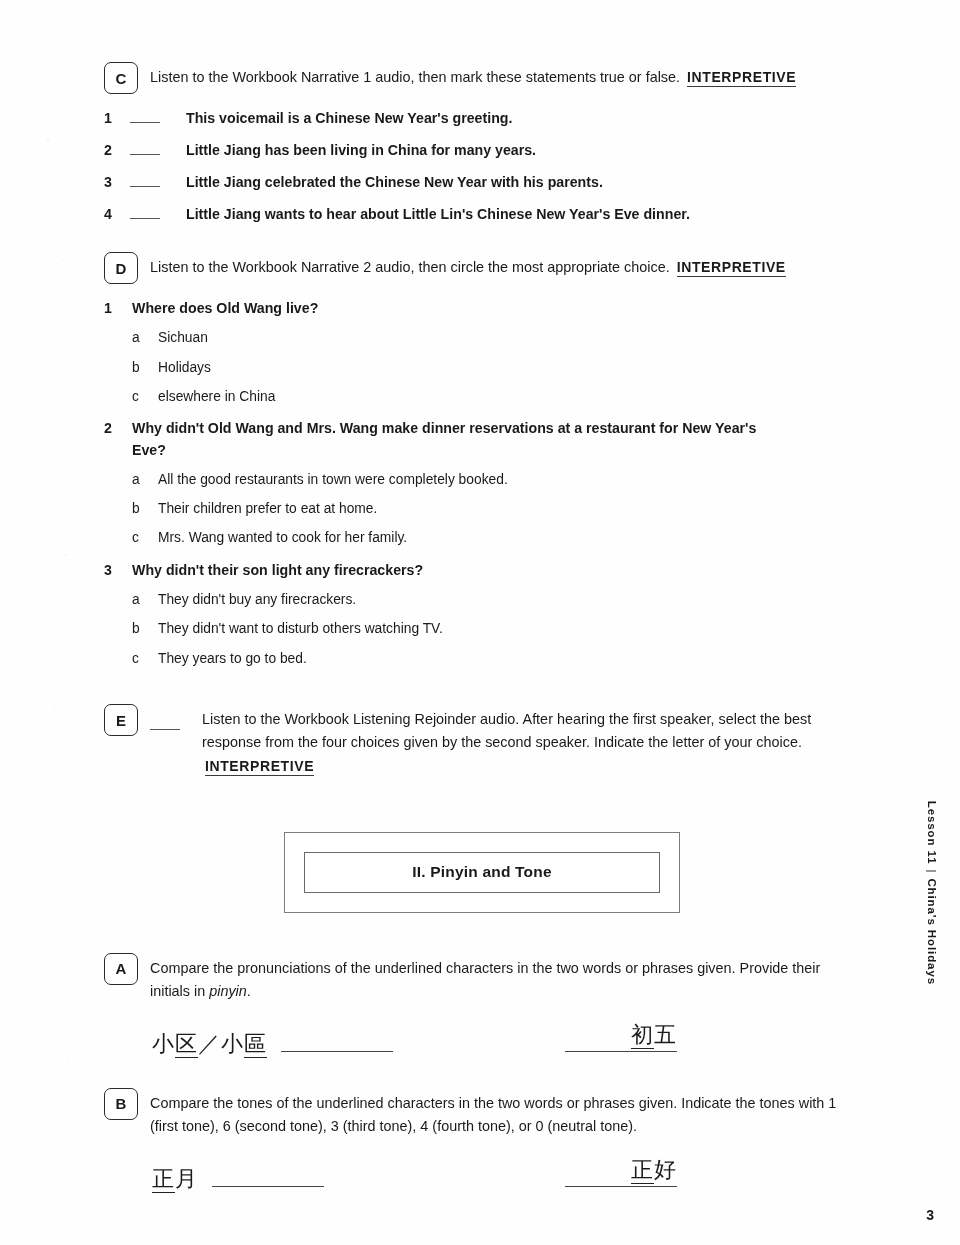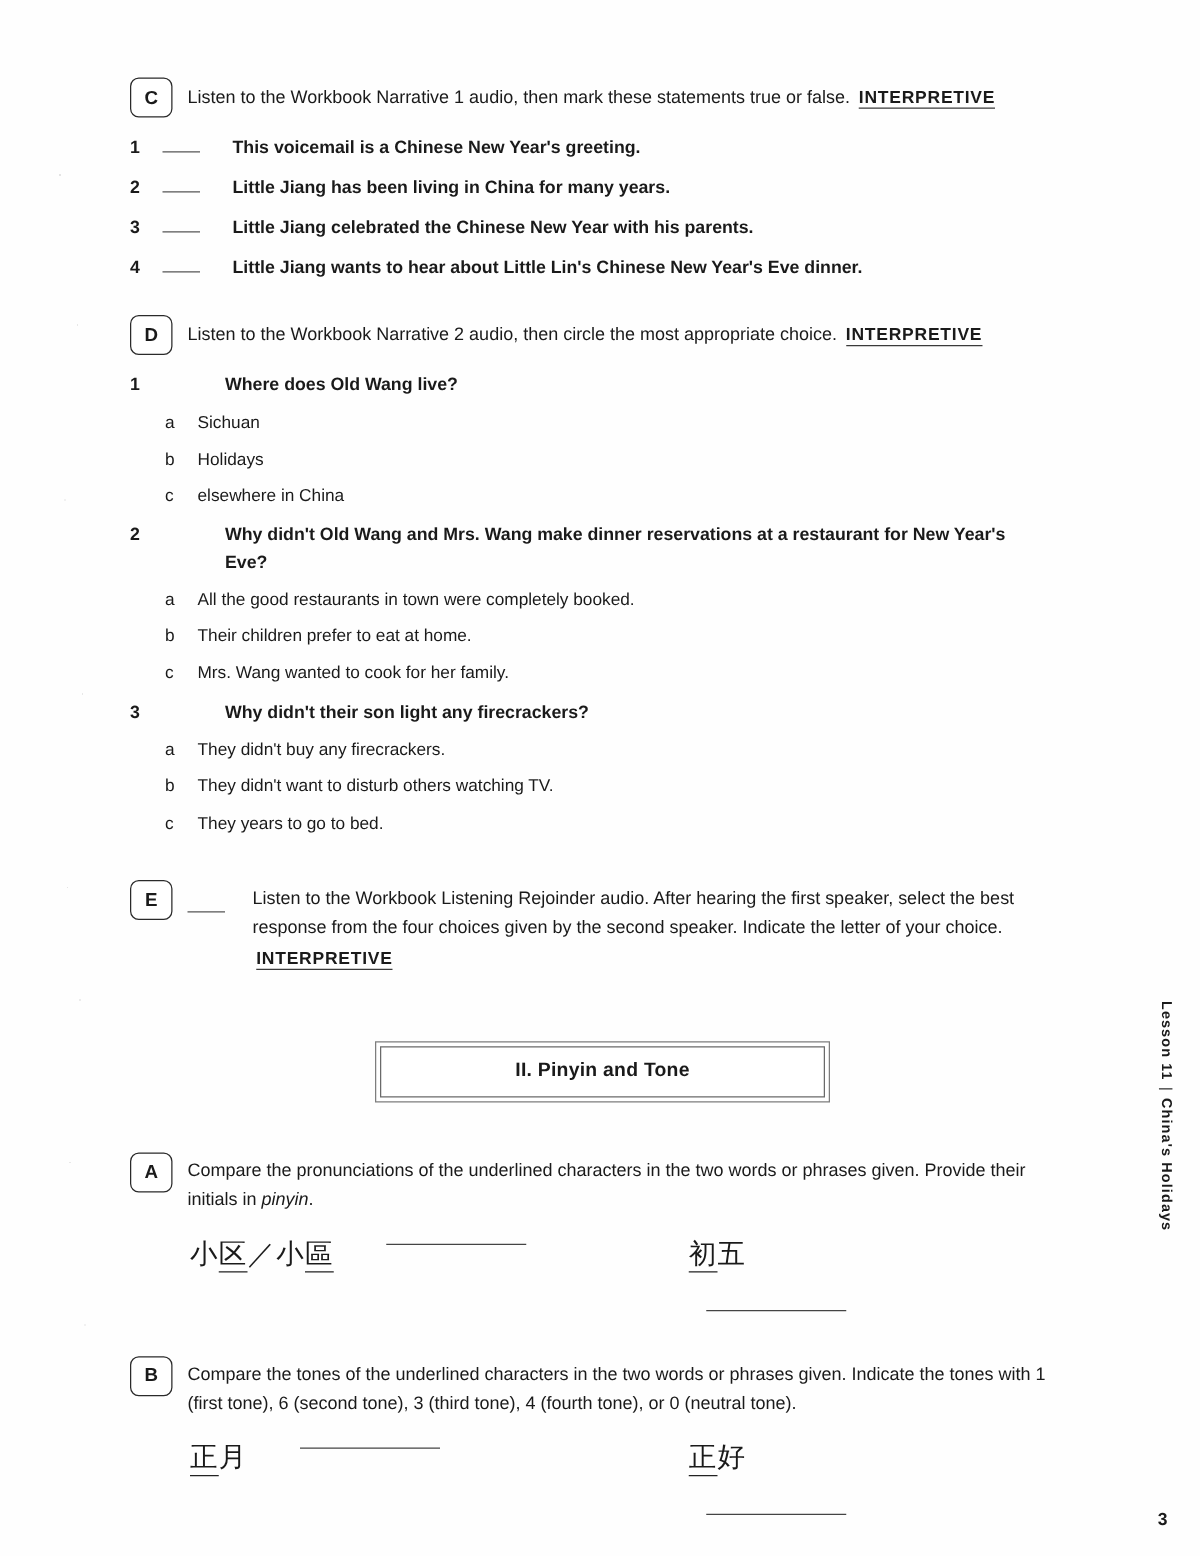--- a/index.html
+++ b/index.html
@@ -131,21 +131,21 @@
     display: flex;
     align-items: flex-start;
     font-size: 14.2px;
     font-weight: bold;
     line-height: 1.5;
   }
   .mc-qnum {
     width: 28px;
     flex: 0 0 auto;
   }
-  .mc-qtext { flex: 1 1 auto; max-width: 640px; margin-left: 48px; }
+  .mc-qtext { flex: 1 1 auto; max-width: 640px; }
   .mc-choices {
     margin: 9px 0 0 0;
     padding: 0;
     list-style: none;
   }
   .mc-choice {
     display: flex;
     align-items: baseline;
     font-size: 13.8px;
     font-weight: normal;
@@ -160,40 +160,40 @@
 
   
   .banner-wrap {
     display: flex;
     justify-content: center;
     margin: 54px 0 40px 0;
   }
   .banner {
     width: 356px;
     border: 1.2px solid #7d7d7d;
-    padding: 3px;
+    padding: 19px;
     background: #fff;
   }
   .banner-inner {
     border: 1.2px solid #6a6a6a;
     padding: 10px 0 11px 0;
     text-align: center;
     font-size: 15.5px;
     font-weight: bold;
     letter-spacing: .2px;
   }
 
   
   .cn-row {
     display: flex;
     margin: 18px 0 6px 0;
   }
   .cn-cell {
     display: flex;
-    gap: 28px;
+    align-items: flex-end;
   }
   .cn-cell.first { width: 385px; padding-left: 48px; }
   .cn-cell.second { padding-left: 14px; flex-direction: column; }
 
   .cn-text {
     font-family: "DejaVu Sans", sans-serif;
     font-size: 22px;
     line-height: 1.15;
     white-space: nowrap;
     letter-spacing: 1px;

